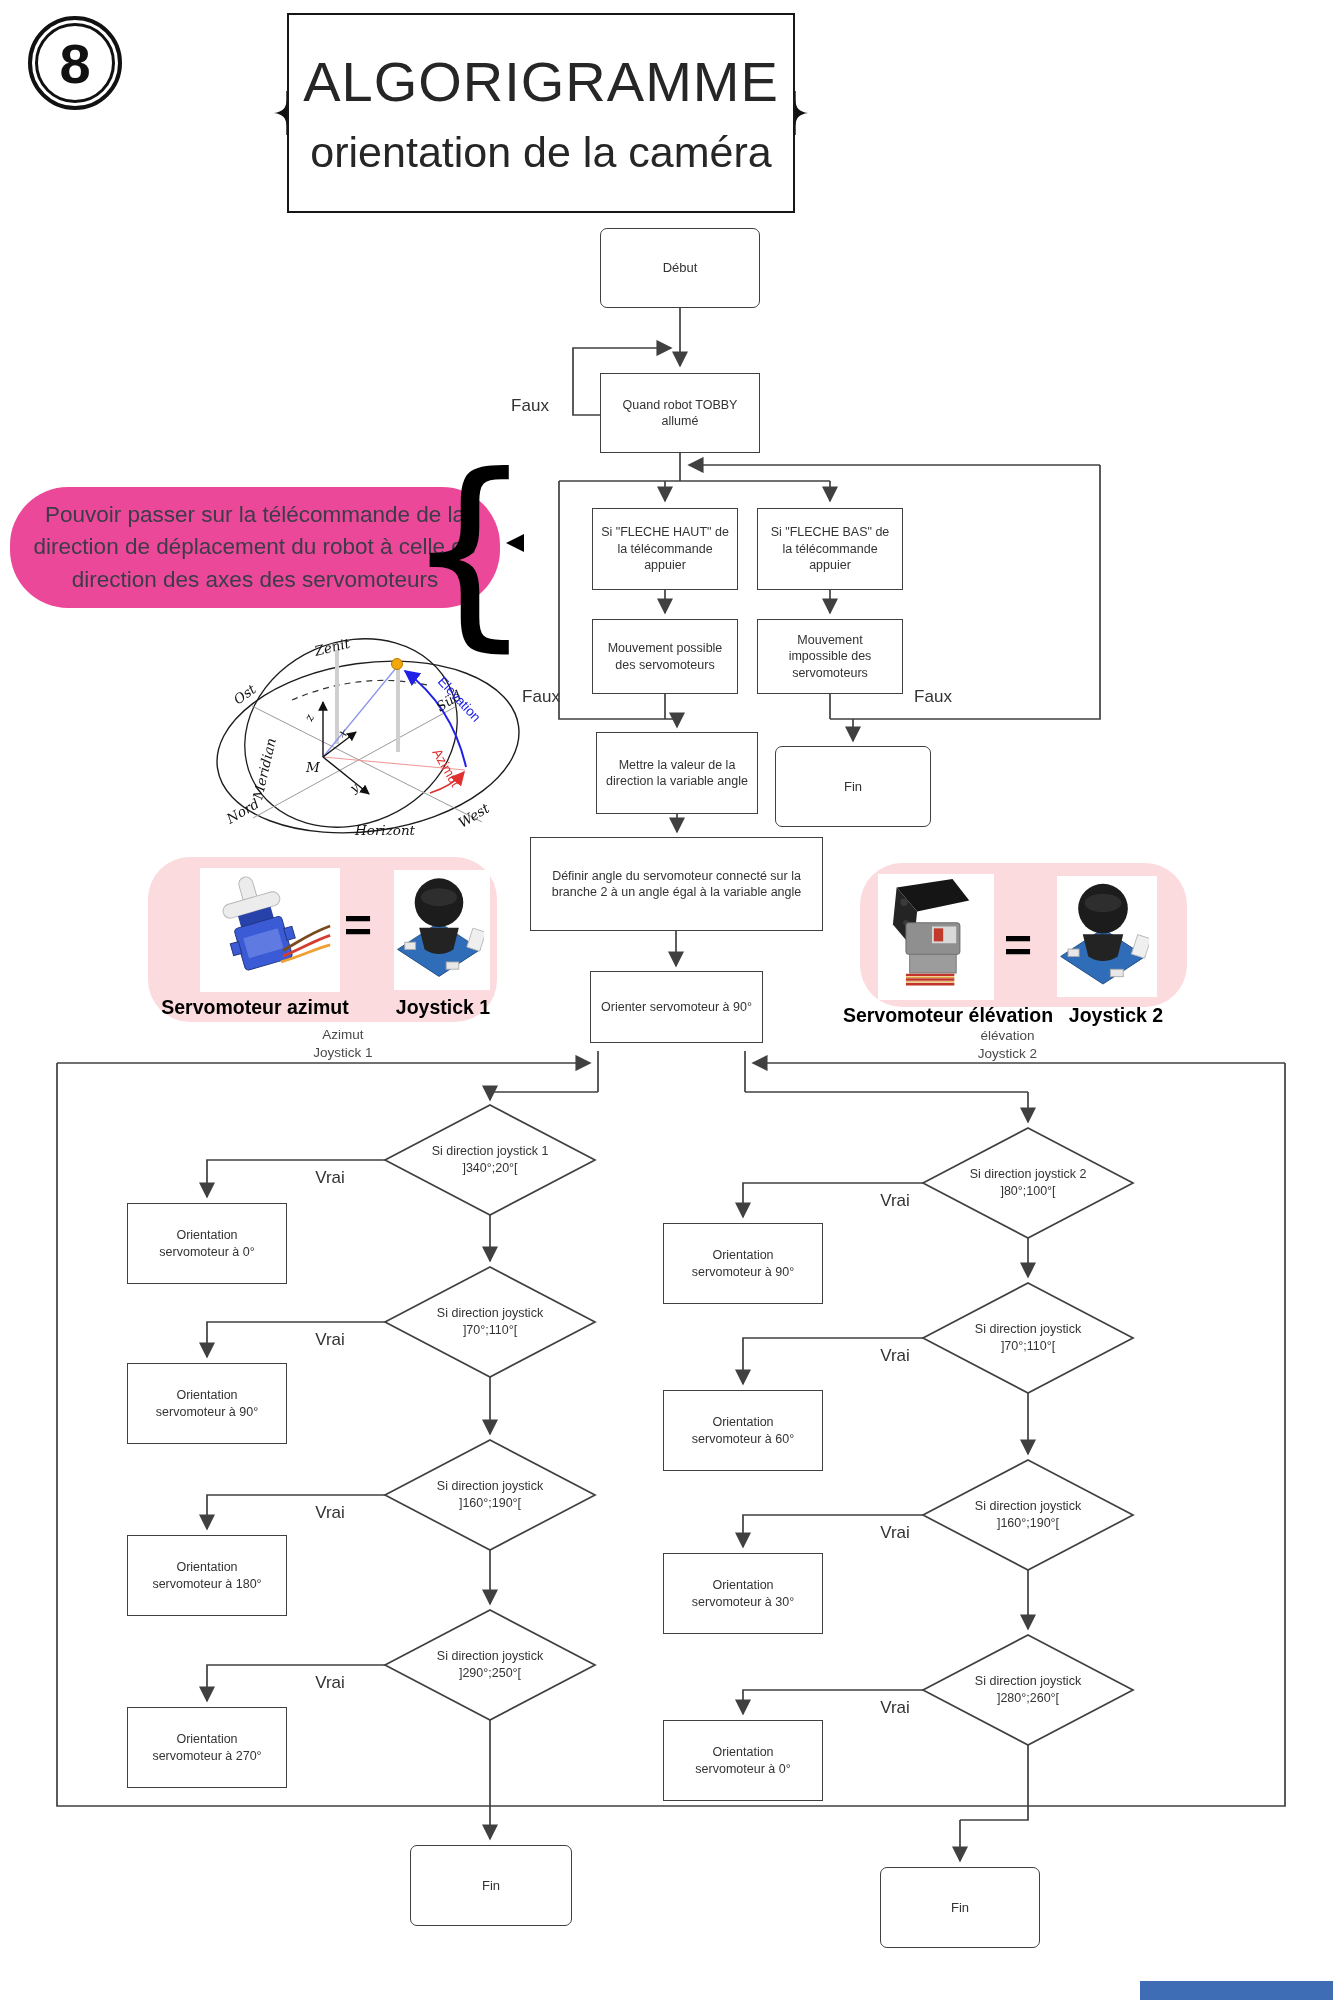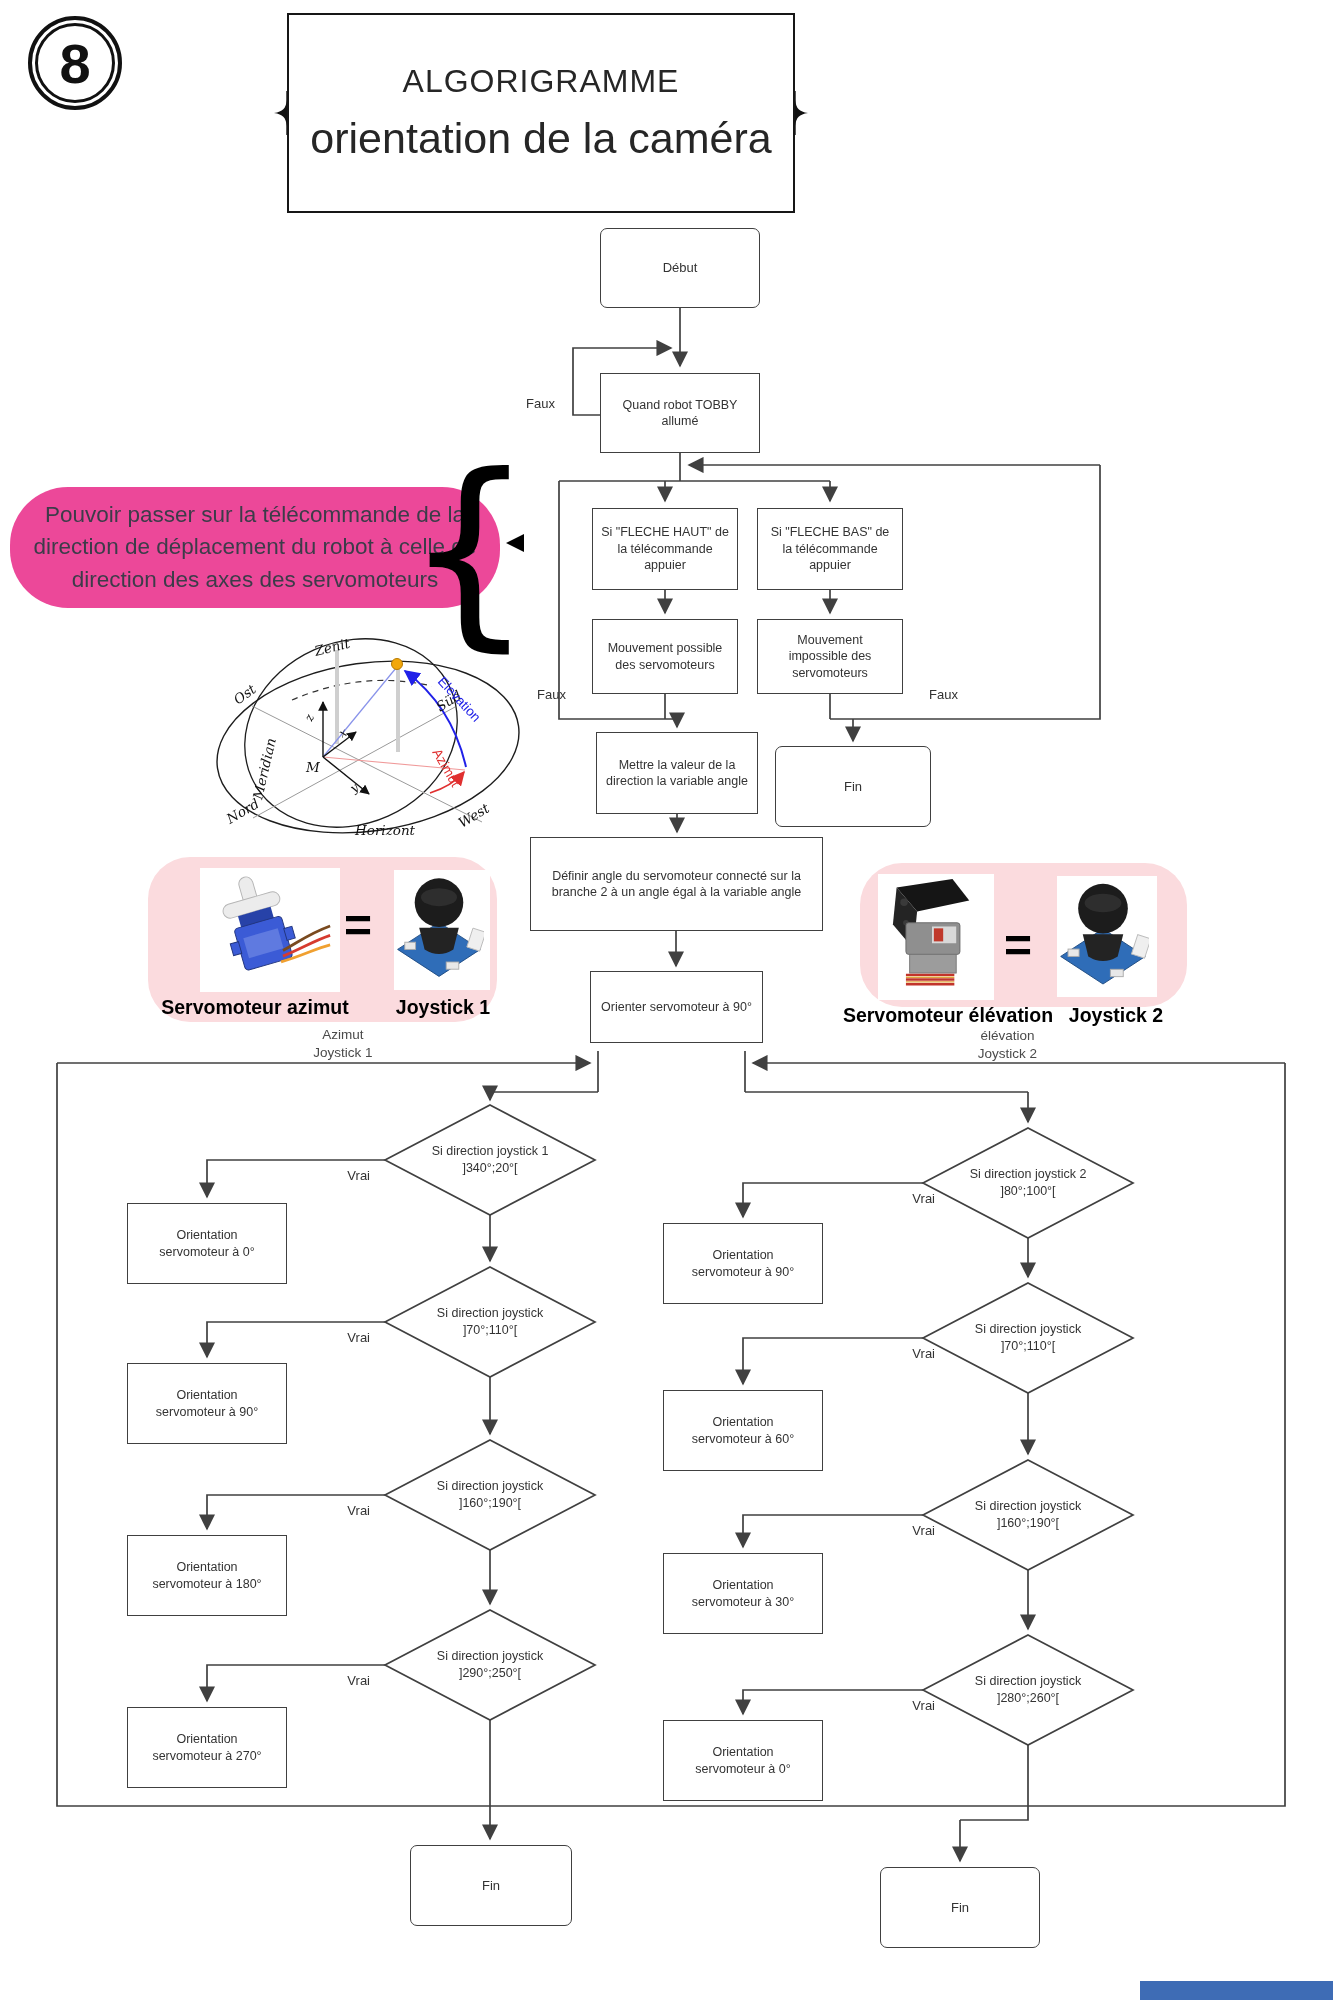--- a/index.html
+++ b/index.html
@@ -6,27 +6,27 @@
   #page{position:relative;width:1333px;height:2000px;background:#fff;overflow:hidden;
         font-family:"Liberation Sans",sans-serif;}
   svg{position:absolute;left:0;top:0;}
   .node{position:absolute;box-sizing:border-box;border:1.7px solid #404040;background:#fff;
         display:flex;flex-direction:column;align-items:center;justify-content:center;
         text-align:center;font-size:12.5px;color:#333;line-height:1.32;padding:4px 8px;z-index:3;}
   .rounded{border-radius:7px;}
   .pad-lg{padding:0 17px;}
   .dtext{position:absolute;display:flex;flex-direction:column;align-items:center;justify-content:center;
          text-align:center;font-size:12.5px;color:#333;line-height:1.35;z-index:3;}
-  .lbl{position:absolute;font-size:13px;color:#333;text-align:right;z-index:3;}
+  .lbl{position:absolute;font-size:17px;color:#333;text-align:center;z-index:3;}
   .boldlbl{position:absolute;font-weight:bold;font-size:19.5px;color:#000;text-align:center;z-index:4;}
   .caption{position:absolute;font-size:13.5px;color:#4a4a4a;text-align:center;line-height:1.32;z-index:3;}
   #title-box{position:absolute;left:287px;top:13px;width:508px;height:200px;box-sizing:border-box;
              border:2.5px solid #161616;background:#fff;display:flex;flex-direction:column;
              align-items:center;justify-content:center;gap:14px;z-index:2;}
-  #title-box .t1{font-size:32px;color:#262626;letter-spacing:1px;}
+  #title-box .t1{font-size:56px;color:#262626;letter-spacing:1px;}
   #title-box .t2{font-size:43px;color:#262626;}
   #badge{position:absolute;left:28px;top:16px;width:86px;height:86px;border:4px solid #111;
          border-radius:50%;z-index:2;}
   #badge .inner{position:absolute;inset:3px;border:3.5px solid #111;border-radius:50%;
          display:flex;align-items:center;justify-content:center;font-size:56px;font-weight:bold;color:#111;}
   #callout{position:absolute;left:10px;top:487px;width:490px;height:121px;background:#ec4899;
            border-radius:58px;display:flex;align-items:center;justify-content:center;text-align:center;
            font-size:22.5px;color:#3c3c49;line-height:1.45;padding:0 22px;box-sizing:border-box;z-index:2;}
   #brace{position:absolute;left:404px;top:448px;font-family:"DejaVu Sans",sans-serif;
          font-size:205px;line-height:1;color:#000;z-index:2;font-weight:500;}

